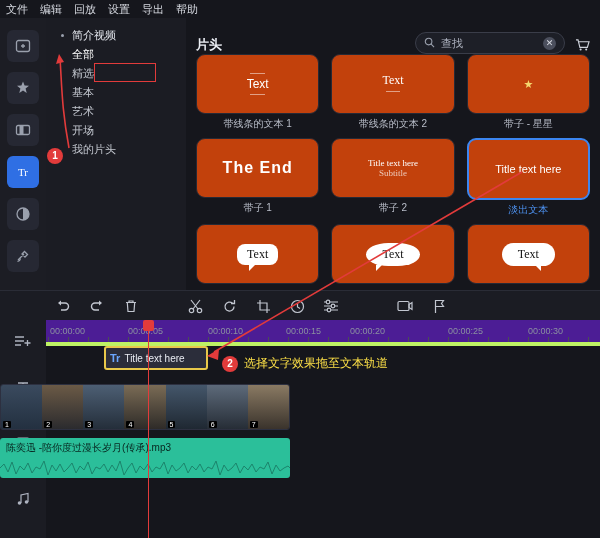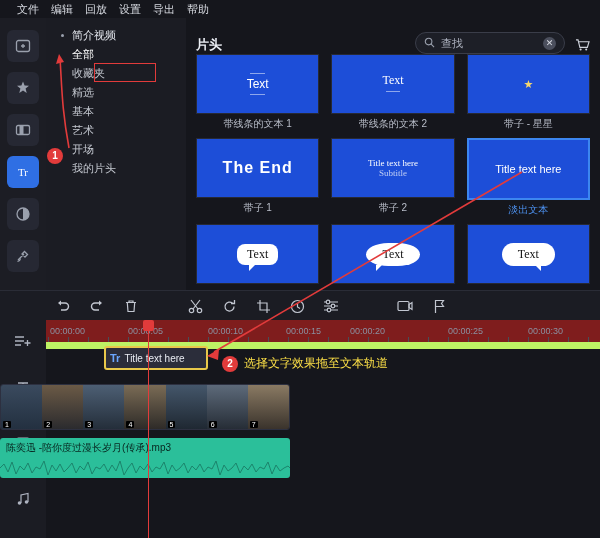--- a/index.html
+++ b/index.html
@@ -9,21 +9,21 @@
     font-family:"Liberation Sans","DejaVu Sans",sans-serif;
     font-size:11px;
     position:relative;
   }
   .app{position:absolute;inset:0;}
 
   
   .menubar{
     position:absolute;left:0;top:0;width:600px;height:18px;
     background:#15161c;display:flex;align-items:center;
-    padding-left:17px;box-sizing:border-box;
+    padding-left:6px;box-sizing:border-box;
   }
   .menubar .mi{
     color:#d6d9e0;font-size:11px;margin-right:12px;cursor:default;
   }
 
   
   .rail{
     position:absolute;left:0;top:18px;width:46px;height:272px;
     background:#1c1d24;
   }
@@ -80,21 +80,21 @@
   .cart{margin-left:10px;color:#cfd3dc;}
 
   .grid{
     position:absolute;left:0;top:36px;width:414px;height:236px;
     padding:0 10px;box-sizing:border-box;
     display:grid;grid-template-columns:repeat(3,1fr);gap:8px 12px;
     align-content:start;overflow:hidden;
   }
   .cell{position:relative;}
   .thumb{
-    height:58px;background:#1d4ed8;border-radius:0;border:1px solid #262935;
+    height:58px;background:#c2410c;border-radius:9px;border:1px solid #262935;
     display:flex;align-items:center;justify-content:center;overflow:hidden;position:relative;
   }
   .cell.selected .thumb{border:2px solid #3c86f0;}
   .cap{
     text-align:center;font-size:10px;color:#b9bec9;margin-top:4px;height:12px;line-height:12px;
   }
   .cell.selected .cap{color:#4e94f5;}
   .ttext{color:#ffffff;font-size:12px;}
   .ttext.small{font-size:9px;}
   .ttext.serif{font-family:"Liberation Serif","DejaVu Serif",serif;}
@@ -129,22 +129,22 @@
   }
   .toolbar .tb{width:34px;height:30px;display:flex;align-items:center;justify-content:center;color:#c2c6d0;}
 
   
   .timeline{position:absolute;left:0;top:320px;width:600px;height:218px;background:#15161c;}
   .tlrail{position:absolute;left:0;top:0;width:46px;height:218px;background:#1b1c23;}
   .tlrail .ic{width:46px;height:34px;display:flex;align-items:center;justify-content:center;color:#aeb3c0;}
   .eye{position:absolute;left:30px;color:#8b90a0;font-size:10px;}
 
   .ruler{
-    position:absolute;left:46px;top:0;width:554px;height:22px;background:#7f1d1d;
-    border-bottom:7px solid #bef264;
+    position:absolute;left:46px;top:0;width:554px;height:22px;background:#4c1d95;
+    border-bottom:4px solid #bef264;
   }
   .ruler .tick{
     position:absolute;top:6px;font-size:9px;color:#8b90a0;white-space:nowrap;
   }
   .ruler .mark{position:absolute;bottom:0;width:1px;height:5px;background:#4a4d58;}
 
   .playhead{position:absolute;left:148px;top:0;width:1px;height:218px;background:#e23b3b;z-index:8;}
   .playhead .head{
     position:absolute;left:-5px;top:0;width:11px;height:11px;background:#e23b3b;
     border-radius:2px;
@@ -233,23 +233,20 @@
     </div>
   </div>
 
   <div class="cats">
     <div class="row head">
       <span class="dot"></span>
       <span>简介视频</span>
     </div>
     <div class="row sel">
       <span>全部</span>
-    </div>
-    <div class="row">
-      <span>收藏夹</span>
     </div>
     <div class="row">
       <span>精选</span>
     </div>
     <div class="row">
       <span>基本</span>
     </div>
     <div class="row">
       <span>艺术</span>
     </div>

